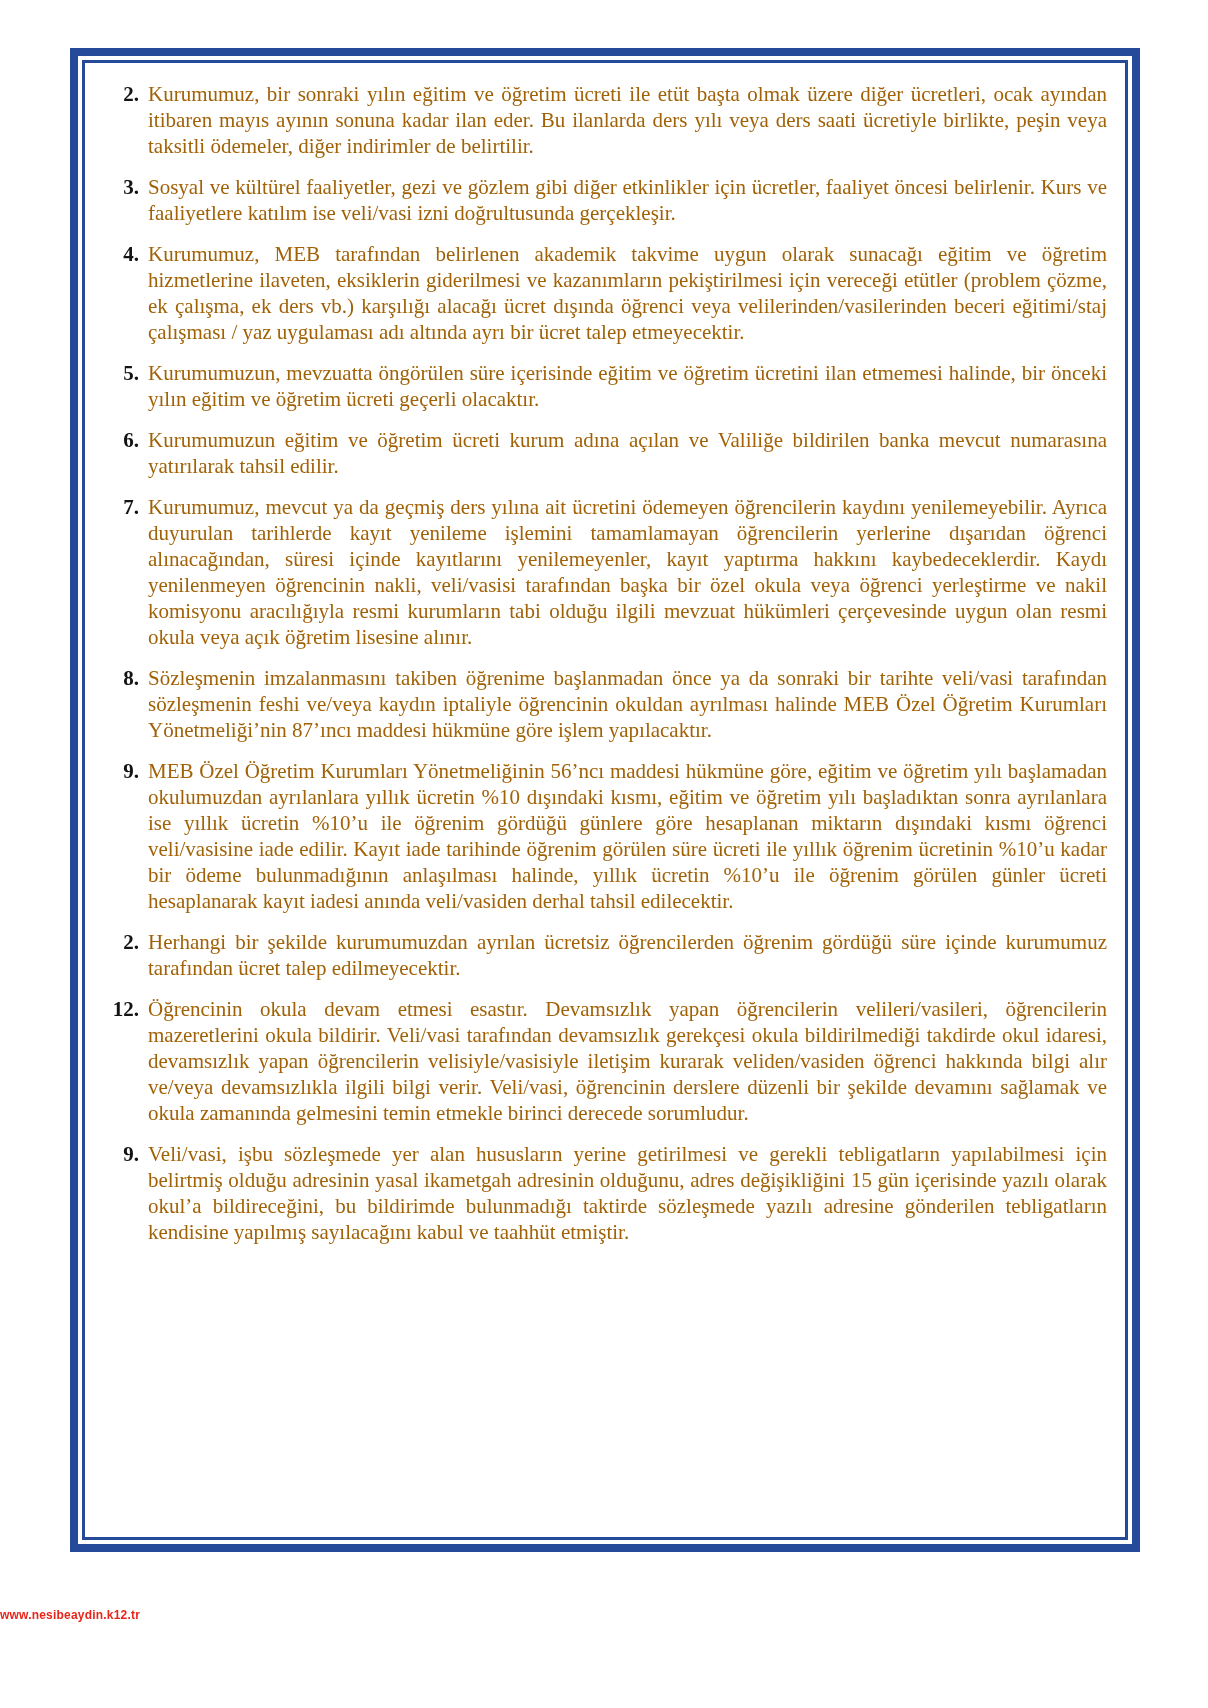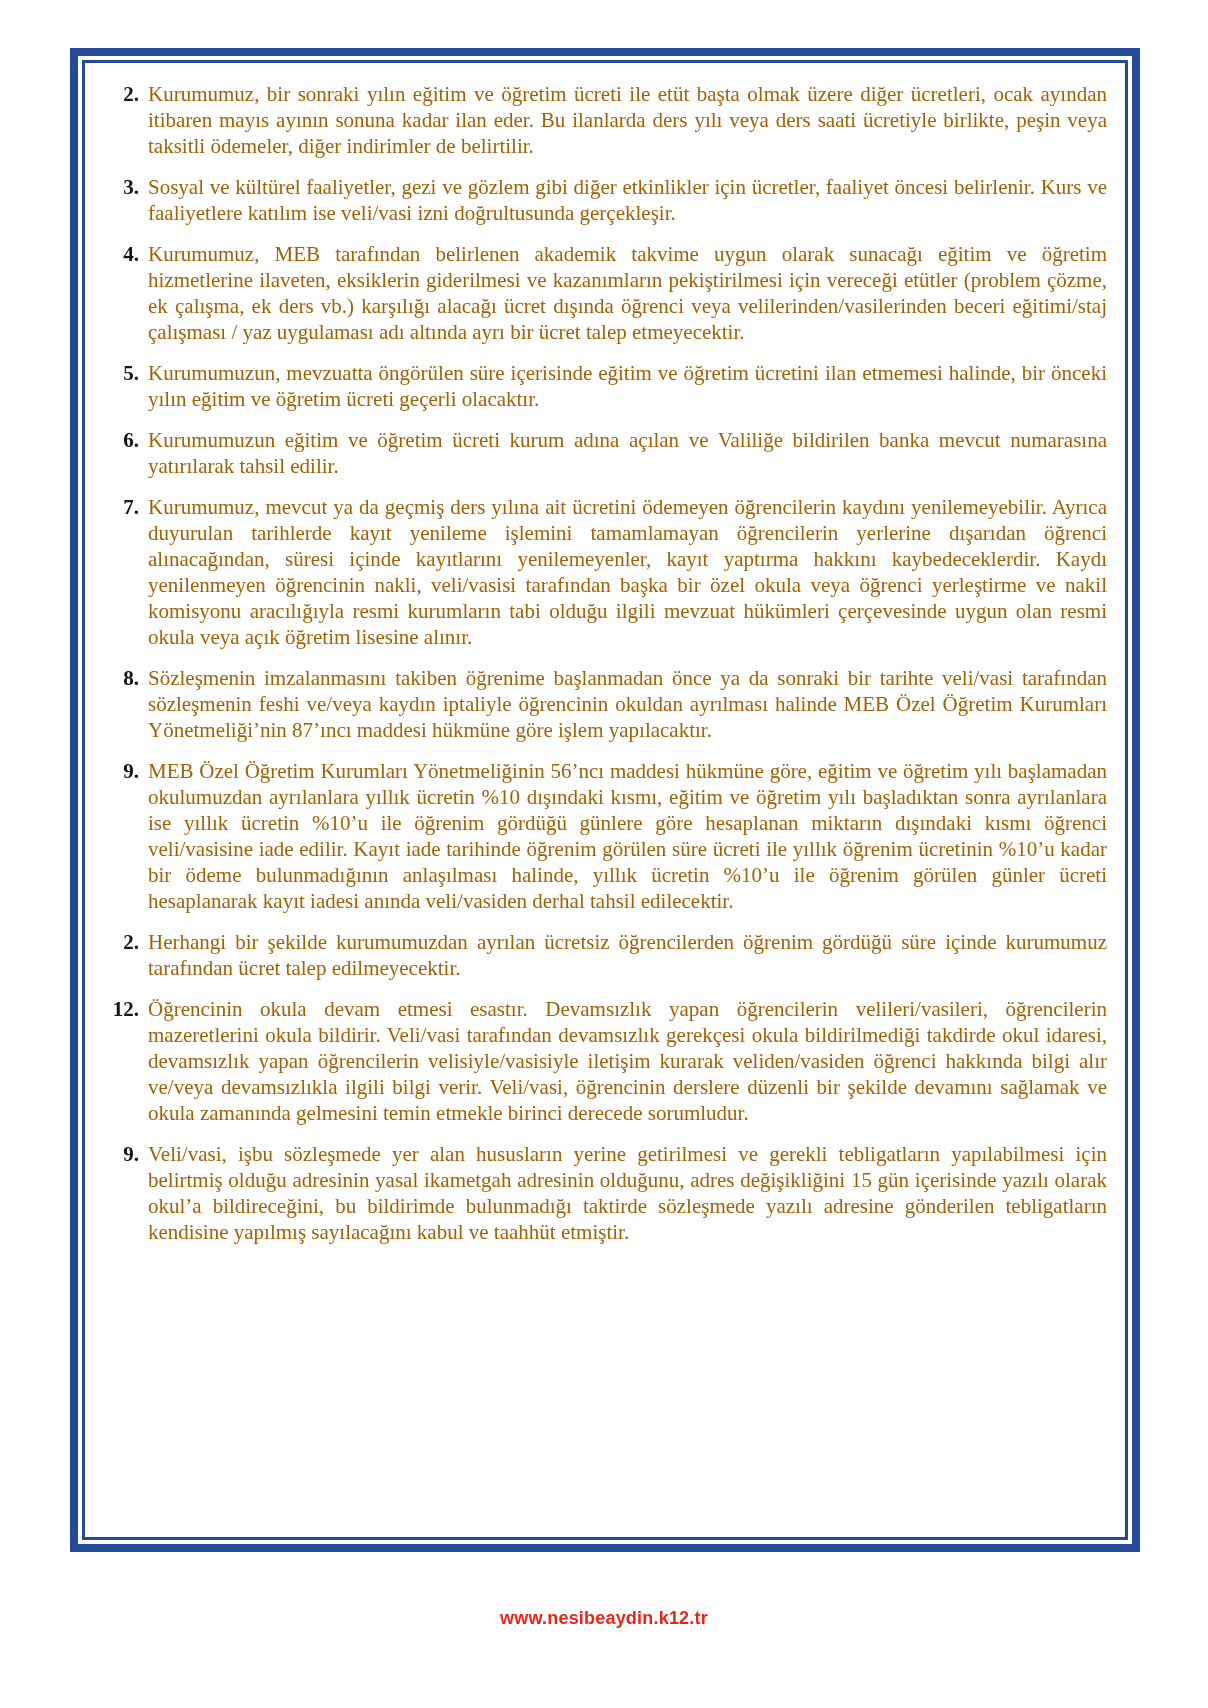--- a/index.html
+++ b/index.html
@@ -46,24 +46,23 @@
     text-align: justify;
     font-size: 21px;
     line-height: 26px;
     color: #a16207;
   }
   .footer {
     position: absolute;
     left: 0;
     top: 1608px;
     width: 100%;
-    text-align: center;
     font-family: "Liberation Sans", sans-serif;
     font-weight: bold;
-    font-size: 18px;
+    font-size: 12px;
     letter-spacing: 0.2px;
   }
 </style>
 </head>
 <body style="background: rgb(255, 255, 255);">
 
 <div class="frame">
   <div class="frame-inner">
     <div class="clauses" id="clauses">
         <div class="item">

